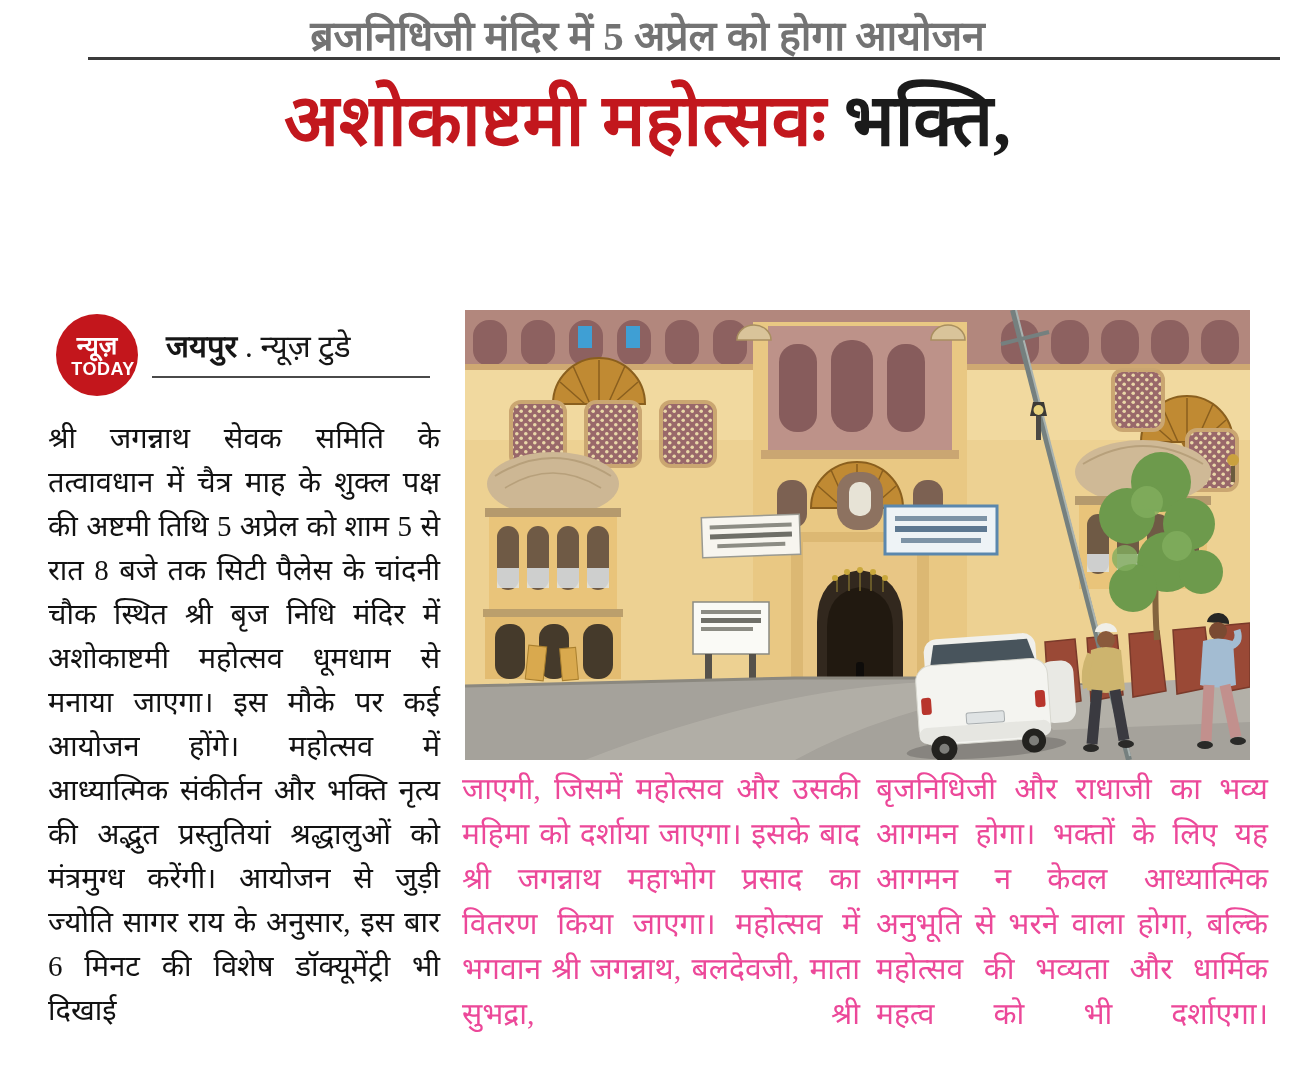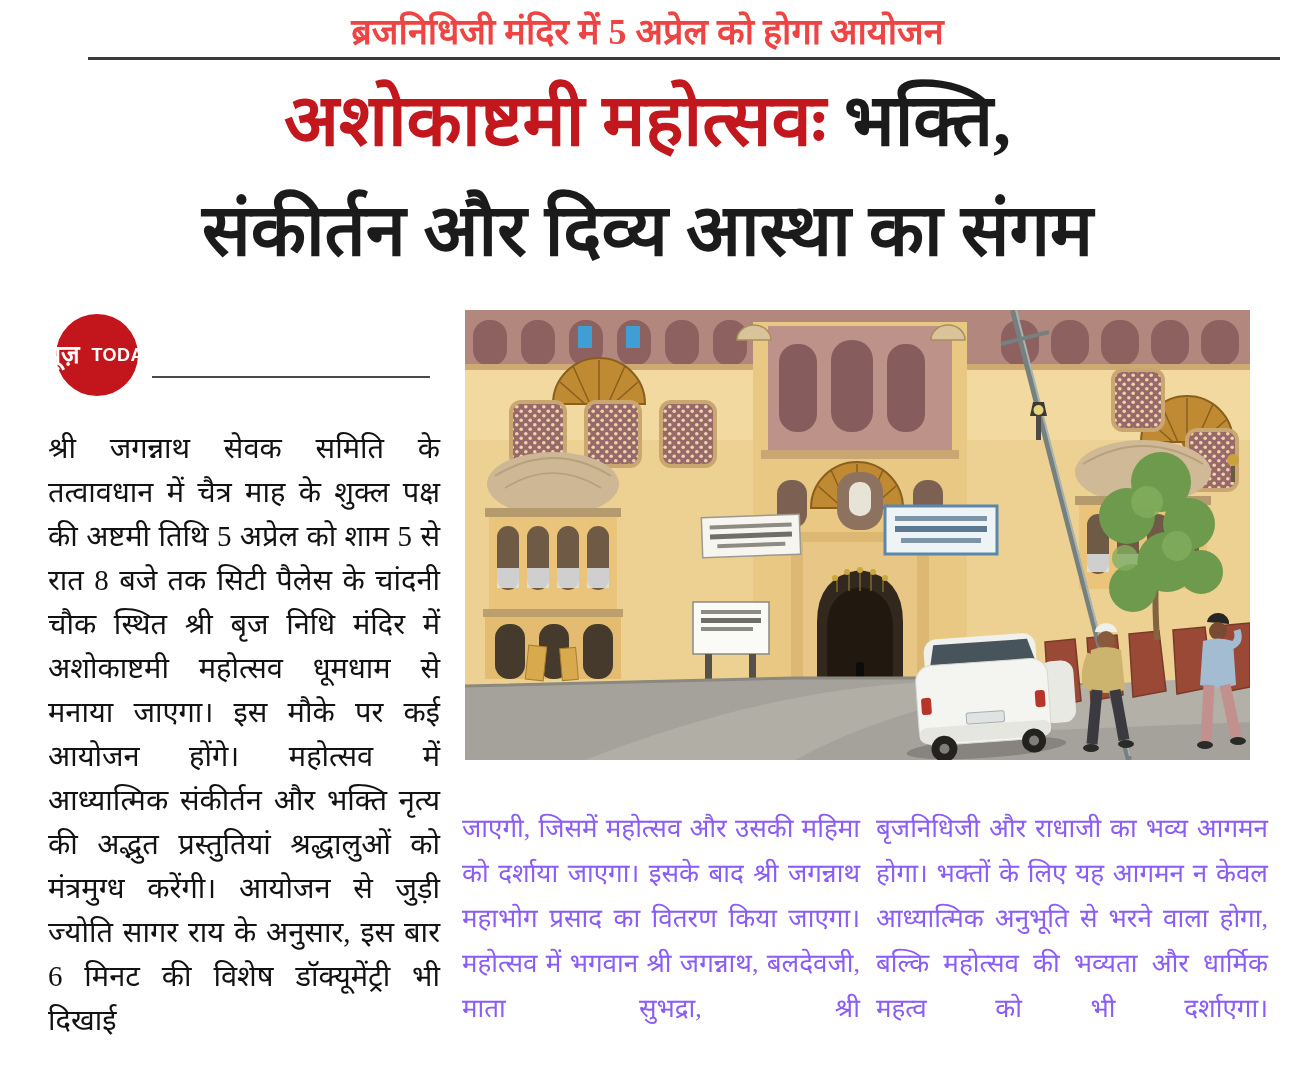--- a/index.html
+++ b/index.html
@@ -6,90 +6,92 @@
   html,body { background:#ffffff; }
   body { font-family:"Liberation Serif", serif; }
   .page {
     position:relative; width:1295px; height:1080px;
     background:#ffffff; overflow:hidden;
     font-family:"Liberation Serif", serif;
   }
   
   .strapline {
     position:absolute; top:6px; left:0; width:100%;
-    text-align:center; font-size:36px; font-weight:bold;
-    color:#ef4444; letter-spacing:0px;
+    text-align:center; font-size:41px; font-weight:bold;
+    color:#737373; letter-spacing:0px;
   }
   .strapline-rule {
     position:absolute; top:57px; left:88px; width:1192px; height:3px;
     background:#3b3b3b;
   }
   
   .headline {
     position:absolute; top:66px; left:0; width:100%;
     text-align:center; font-weight:bold; color:#1b1b1b;
     font-size:72px; line-height:110px; white-space:nowrap;
   }
   .headline .hl-red { color:#c2171d; }
   
   .left-col { position:absolute; left:48px; top:312px; width:392px; }
   .logo-row { position:relative; height:86px; }
   .logo {
     position:absolute; left:8px; top:2px;
     width:82px; height:82px; border-radius:50%;
     background:#c3161c; color:#ffffff;
-    display:flex; flex-direction:row; align-items:center; justify-content:center;
+    display:flex; flex-direction:column; align-items:center; justify-content:center;
     line-height:1;
   }
   .logo-top { font-size:25px; font-weight:bold; margin-bottom:2px; }
   .logo-bottom { font-family:"Liberation Sans", sans-serif; font-size:18px; font-weight:800; letter-spacing:0.5px;margin-left:12px; }
   .byline {
     position:absolute; left:118px; top:12px; font-size:31px; color:#161616;
     white-space:nowrap;
   }
   .byline .byline-city { font-weight:bold; }
   .byline-rule {
     position:absolute; left:104px; top:64px; width:278px; height:2px; background:#4a4a4a;
   }
   .body-text {
-    margin-top:28px; font-size:29px; line-height:44px;
+    margin-top:18px; font-size:29px; line-height:44px;
     text-align:justify; text-align-last:justify; color:#121212;
   }
   
   .photo {
     position:absolute; left:465px; top:310px; width:785px; height:450px;
     overflow:hidden; background:#e9cf90;
   }
   .photo svg { display:block; }
   
   .col2, .col3 {
-    position:absolute; top:806px; font-size:26px; line-height:45px;
-    text-align:justify; text-align-last:justify; color:#8b5cf6;
+    position:absolute; top:766px; font-size:30px; line-height:45px;
+    text-align:justify; text-align-last:justify; color:#ec4899;
   }
   .col2 { left:462px;  width:398px; }
   .col3 { left:876px;  width:392px; }
 </style>
 </head>
 <body>
 
 <div class="page">
 
   <div class="strapline">ब्रजनिधिजी मंदिर में 5 अप्रेल को होगा आयोजन</div>
   <div class="strapline-rule"></div>
 
   <div class="headline">
     <span class="hl-red">अशोकाष्टमी महोत्सवः</span><span> भक्ति,</span><br>
-    <span>संकीर्तन और दिव्य आस्था का संगम</span>
   </div>
 
   <div class="left-col">
     <div class="logo-row">
       <div class="logo">
         <span class="logo-top">न्यूज़</span>
         <span class="logo-bottom">TODAY</span>
+      </div>
+      <div class="byline">
+        <span class="byline-city">जयपुर</span><span> . </span><span>न्यूज़ टुडे</span>
       </div>
       <div class="byline-rule"></div>
     </div>
     <div class="body-text">श्री जगन्नाथ सेवक समिति के तत्वावधान में चैत्र माह के शुक्ल पक्ष की अष्टमी तिथि 5 अप्रेल को शाम 5 से रात 8 बजे तक सिटी पैलेस के चांदनी चौक स्थित श्री बृज निधि मंदिर में अशोकाष्टमी महोत्सव धूमधाम से मनाया जाएगा। इस मौके पर कई आयोजन होंगे। महोत्सव में आध्यात्मिक संकीर्तन और भक्ति नृत्य की अद्भुत प्रस्तुतियां श्रद्धालुओं को मंत्रमुग्ध करेंगी। आयोजन से जुड़ी ज्योति सागर राय के अनुसार, इस बार 6 मिनट की विशेष डॉक्यूमेंट्री भी दिखाई</div>
   </div>
 
   <div class="photo">
     <svg viewBox="0 0 785 450" width="785" height="450" xmlns="http://www.w3.org/2000/svg">
       <defs>
         <pattern id="jali" width="9" height="9" patternUnits="userSpaceOnUse">

